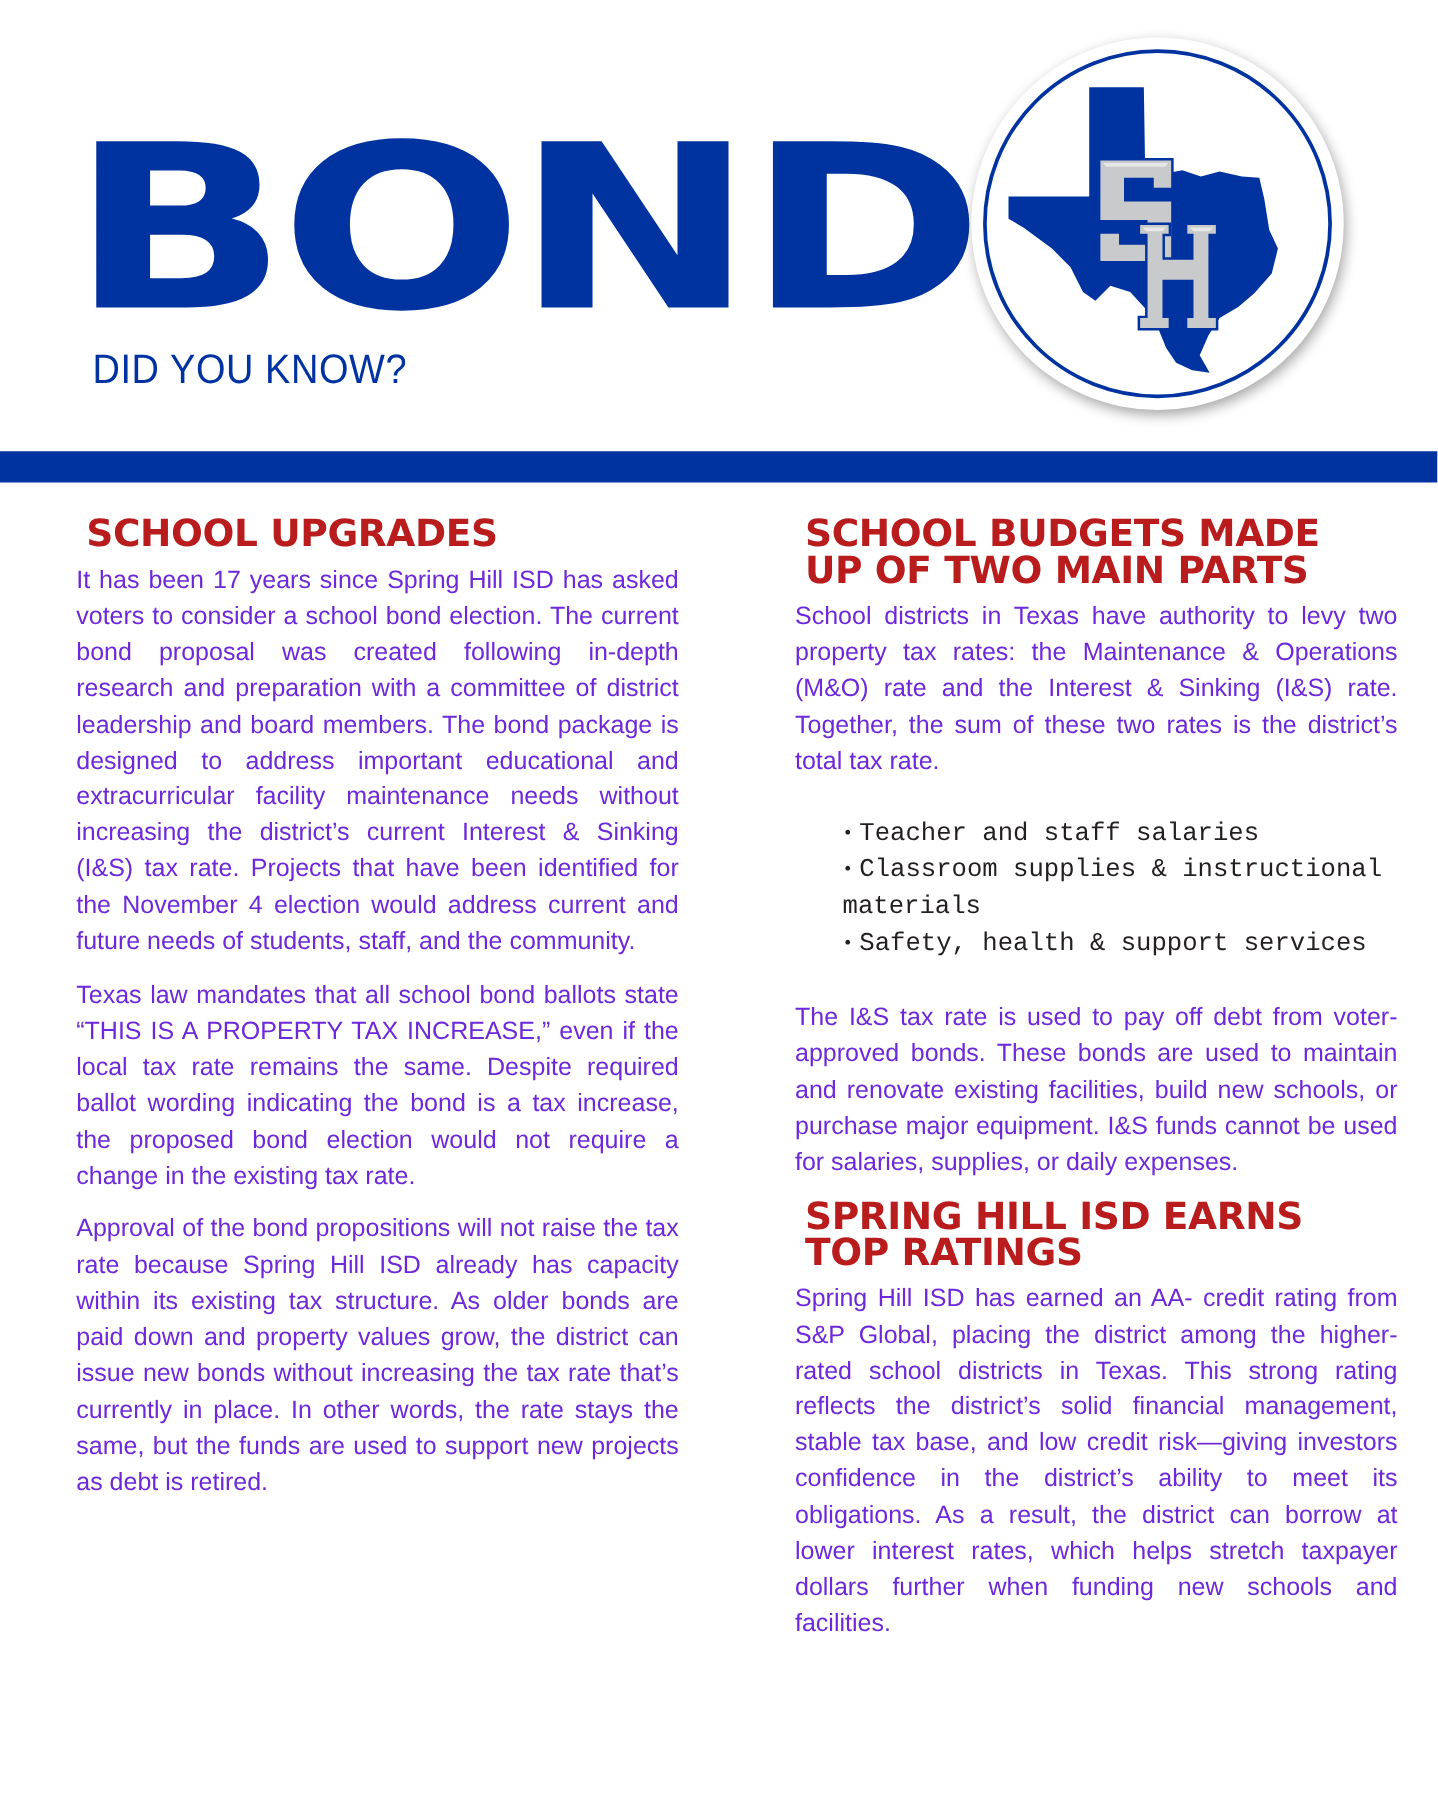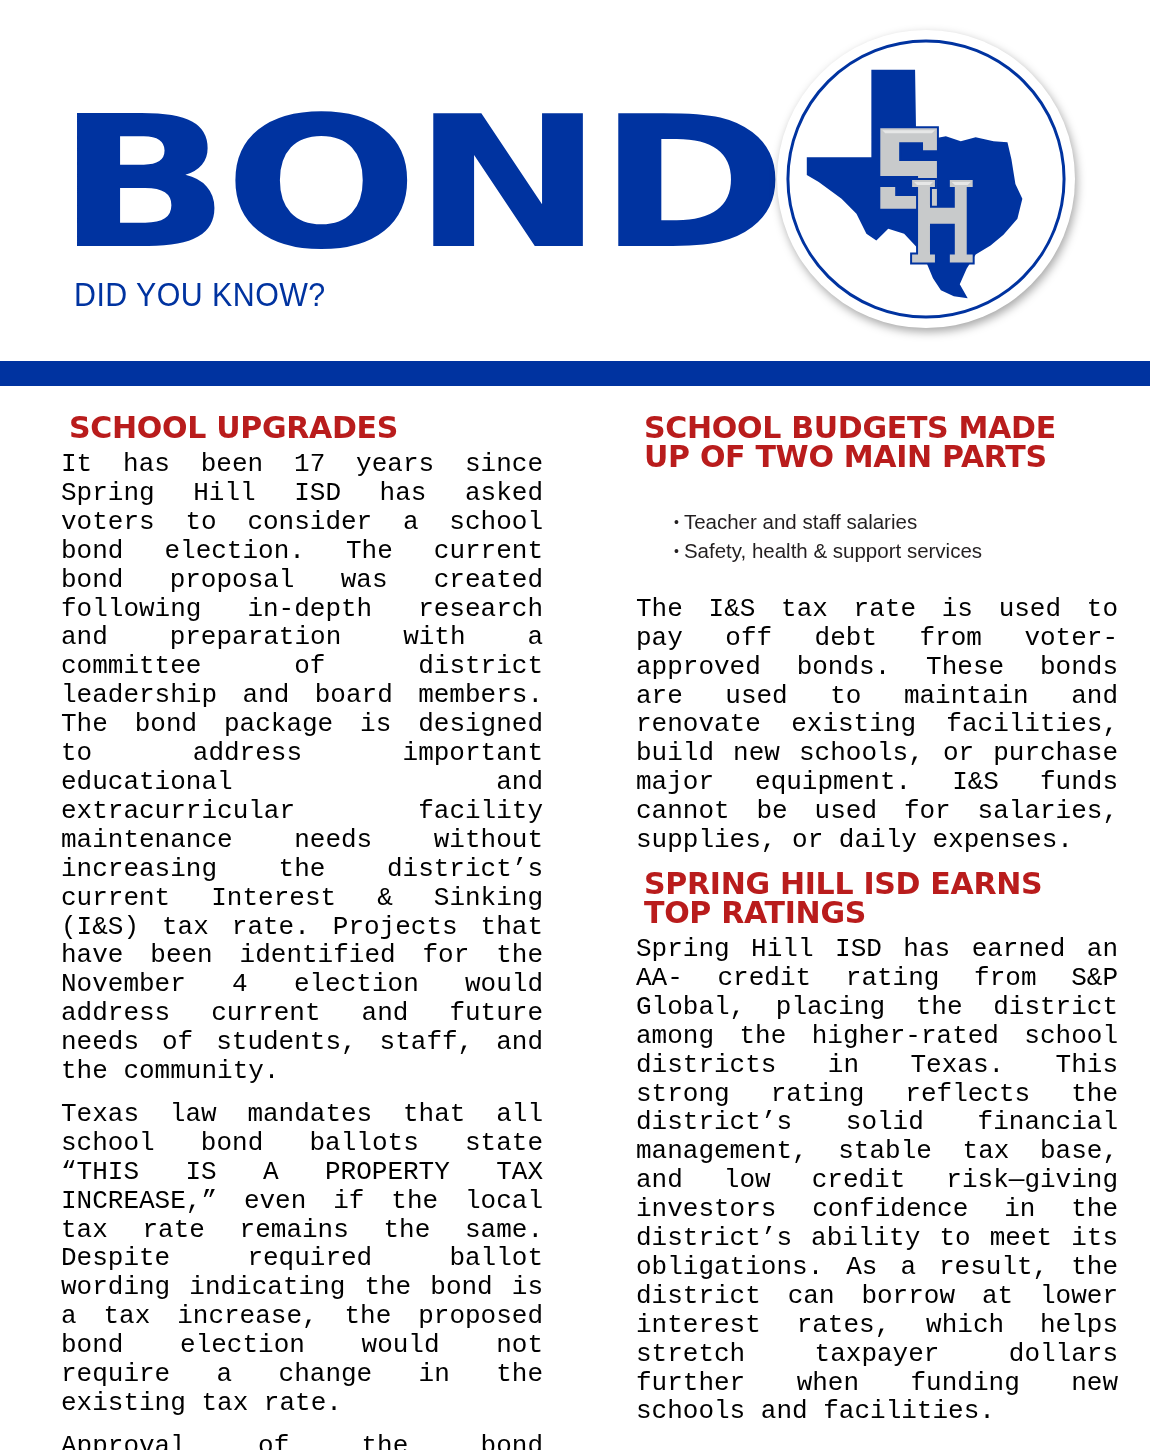--- a/index.html
+++ b/index.html
@@ -36,27 +36,27 @@
     .col { position: absolute; top: 405px; width: 482px; }
     .col.left { left: 61px; }
     .col.right { left: 636px; }
     h2 {
       margin: 8px; color: #b91c1c;
       font-family: "DejaVu Sans", "Liberation Sans", sans-serif;
       font-weight: bold; font-size: 30px; line-height: 29px;
       letter-spacing: -0.3px; text-transform: uppercase;
     }
     p {
-      margin: 0; font-size: 26px; line-height: 28.9px;
-      text-align: justify; color: #000000; font-family: Liberation Mono, monospace;
+      margin: 0; font-size: 20px; line-height: 28.9px;
+      text-align: justify; color: #6d28d9;
     }
     .section { margin-bottom: 14px; }
     .gap { height: 29px; }
     ul { list-style: none; margin: 0; padding: 0 0 0 38px; }
-    li { font-size: 20.5px; line-height: 28.9px; }
+    li { font-size: 20.5px; line-height: 28.9px; font-family: Liberation Mono, monospace; }
     li::before { content: "\2022"; margin-right: 5px; font-size: 14px; vertical-align: 2px; }
   </style>
 </head>
 <body>
 
 <h1 class="title">BOND</h1>
 <h3 class="subtitle">DID YOU KNOW?</h3>
 
 <div class="logo">
   <svg viewBox="0 0 300 300">
@@ -85,23 +85,25 @@
     <p>Texas law mandates that all school bond ballots state “THIS IS A PROPERTY TAX INCREASE,” even if the local tax rate remains the same. Despite required ballot wording indicating the bond is a tax increase, the proposed bond election would not require a change in the existing tax rate.</p>
   </div>
   <div class="section">
     <p>Approval of the bond propositions will not raise the tax rate because Spring Hill ISD already has capacity within its existing tax structure. As older bonds are paid down and property values grow, the district can issue new bonds without increasing the tax rate that’s currently in place. In other words, the rate stays the same, but the funds are used to support new projects as debt is retired.</p>
   </div>
 </div>
 
 <div class="col right">
   <div class="section">
     <h2>SCHOOL BUDGETS MADE UP OF TWO MAIN PARTS</h2>
+    <p>School districts in Texas have authority to levy two property tax rates: the Maintenance &amp; Operations (M&amp;O) rate and the Interest &amp; Sinking (I&amp;S) rate. Together, the sum of these two rates is the district’s total tax rate.</p>
     <div class="gap"></div>
     <ul>
       <li>Teacher and staff salaries</li>
+      <li>Classroom supplies &amp; instructional materials</li>
       <li>Safety, health &amp; support services</li>
     </ul>
     <div class="gap"></div>
     <p>The I&amp;S tax rate is used to pay off debt from voter-approved bonds. These bonds are used to maintain and renovate existing facilities, build new schools, or purchase major equipment. I&amp;S funds cannot be used for salaries, supplies, or daily expenses.</p>
   </div>
   <div class="section">
     <h2>SPRING HILL ISD EARNS TOP RATINGS</h2>
     <p>Spring Hill ISD has earned an AA- credit rating from S&amp;P Global, placing the district among the higher-rated school districts in Texas. This strong rating reflects the district’s solid financial management, stable tax base, and low credit risk—giving investors confidence in the district’s ability to meet its obligations. As a result, the district can borrow at lower interest rates, which helps stretch taxpayer dollars further when funding new schools and facilities.</p>
   </div>
 </div>

